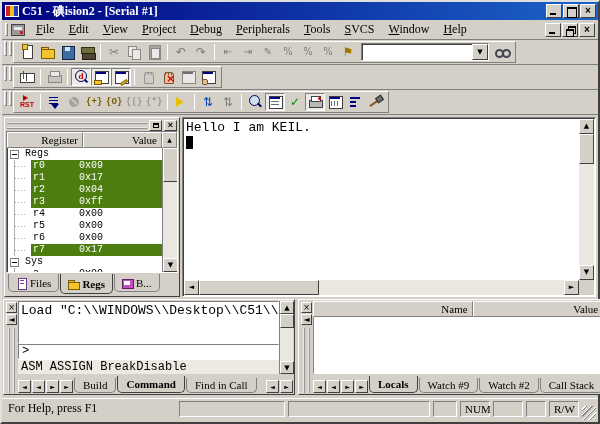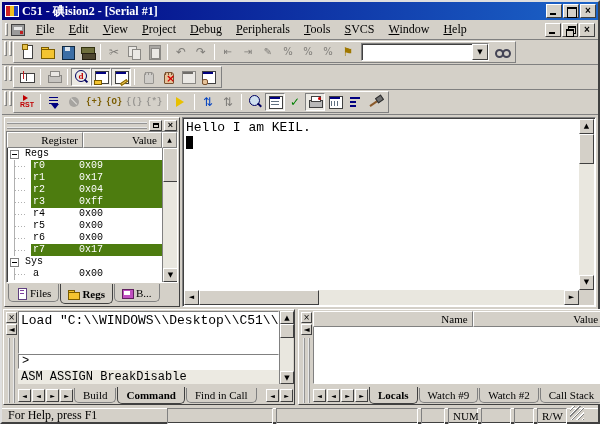--- a/index.html
+++ b/index.html
@@ -186,34 +186,34 @@
   .cmdmain{flex:1;display:flex;flex-direction:column;min-width:0;}
   .history{flex:1;background:#fff;border:1px solid;border-color:#808080 #fff #fff #808080;
            font:13px/15px "Liberation Mono",monospace;padding:1px 2px;white-space:pre;overflow:hidden;}
   .promptline{height:15px;flex:none;background:#fff;border:1px solid;border-color:#808080 #fff #fff #808080;
               font:12px/13px "Liberation Mono",monospace;padding:0 3px;}
   .hintline{height:15px;flex:none;background:#eceae2;font:12px/15px "Liberation Mono",monospace;padding:0 3px;
             border-top:1px solid #fff;white-space:nowrap;overflow:hidden;}
   .cmdvs{width:14px;flex:none;background:#e9e7df;display:flex;flex-direction:column;border-left:1px solid #808080;}
   .cmdvs .sb{width:14px;height:13px;}
   .cmdvs .thumb{height:14px;width:14px;}
-  .tabrow{height:19px;flex:none;display:flex;align-items:center;gap:1px;padding-top:3px;background:#d4d0c8;}
+  .tabrow{height:19px;flex:none;display:flex;align-items:flex-end;gap:1px;padding-top:3px;background:#d4d0c8;}
   .tsb{width:13px;height:13px;background:#d4d0c8;border:1px solid;border-color:#fff #404040 #404040 #fff;
        font:6px/11px "DejaVu Sans",sans-serif;text-align:center;flex:none;margin-top:1px;}
   .tabrow .tab{height:15px;font-size:11px;padding:0 8px;}
   .tabrow .tab.active{height:17px;font-weight:bold;}
   .tabrow .spacer{flex:1;}
   .whdr{height:16px;flex:none;display:flex;background:#d4d0c8;}
   .whdr .hcell.c1{width:55%;}
   .wbody{flex:1;background:#fff;border:1px solid;border-color:#808080 #fff #fff #808080;border-top:none;}
 
   
   .statusgap{height:3px;flex:none;}
-  .statusbar{height:14px;flex:none;border-top:1px solid #fff;display:flex;align-items:center;
-             padding:2px 14px 2px 6px;gap:3px;font-size:12px;}
+  .statusbar{height:24px;flex:none;border-top:1px solid #fff;display:flex;
+             padding:2px 2px 2px 6px;gap:3px;font-size:12px;}
   .shelp{flex:1;white-space:nowrap;overflow:hidden;}
   .spane{height:16px;border:1px solid;border-color:#808080 #fff #fff #808080;padding:0 4px;
          font-size:11px;text-align:center;line-height:14px;white-space:nowrap;}
   .grip{width:14px;height:14px;align-self:flex-end;
         background:repeating-linear-gradient(135deg,transparent 0 2px,#fff 2px 3px,#808080 3px 4px);}
 </style>
 </head>
 <body>
 
 <div class="win">

